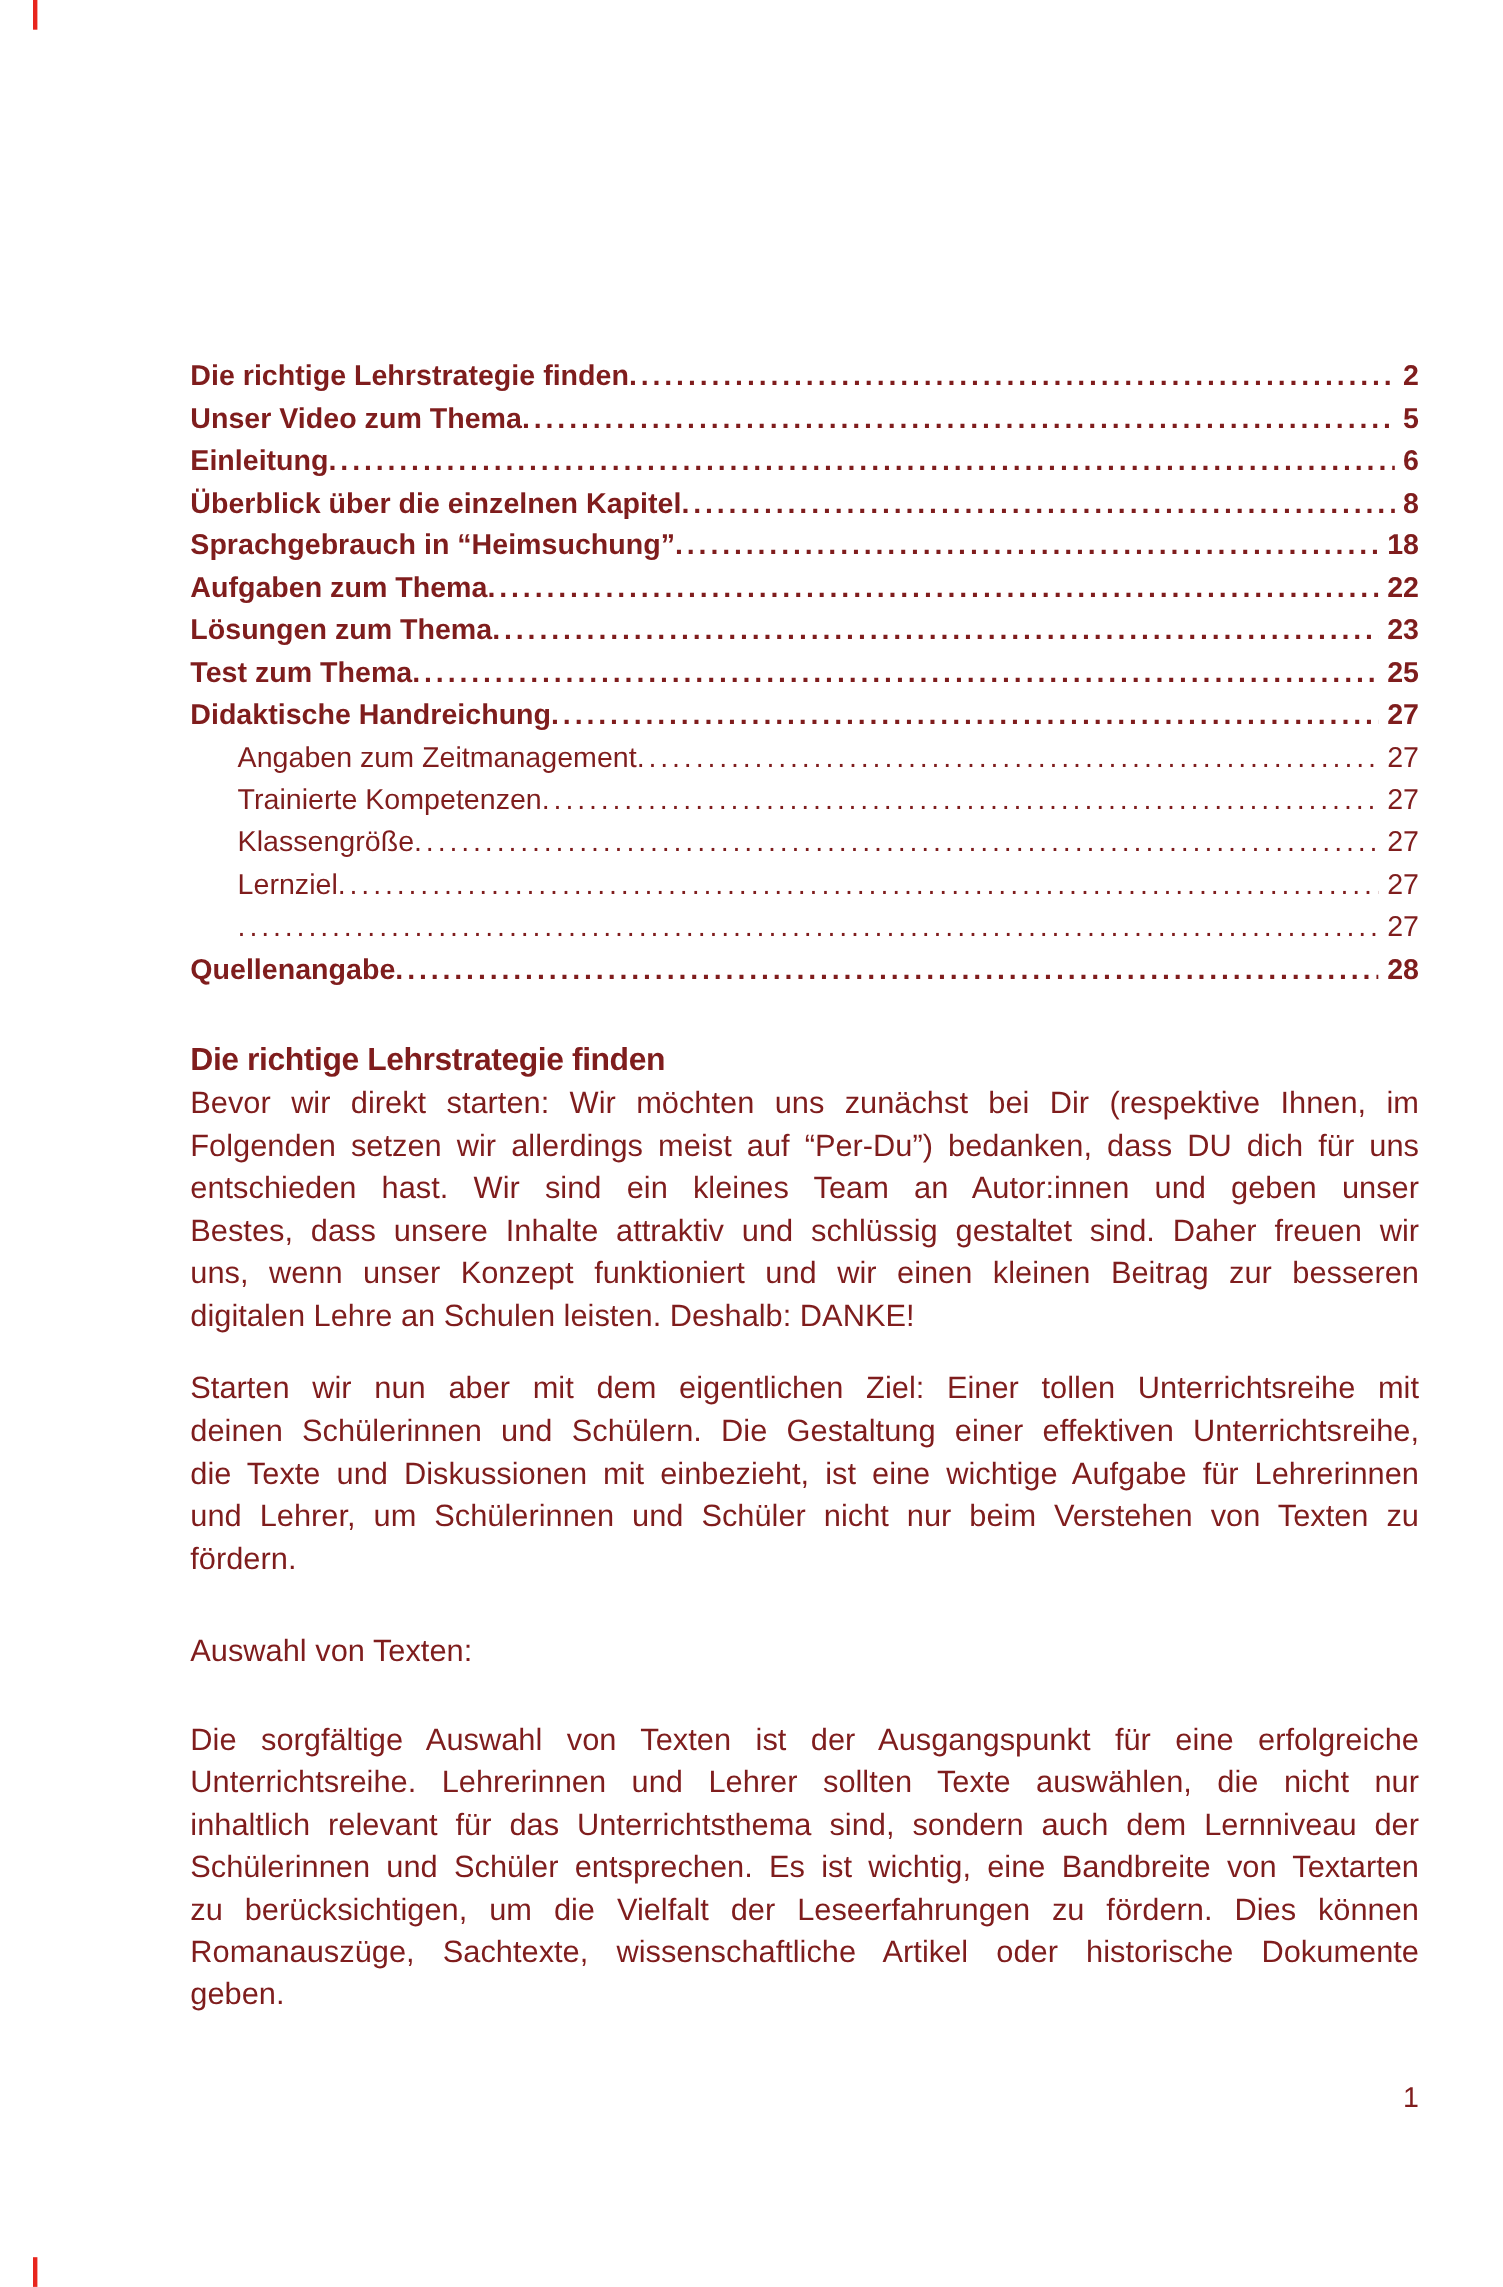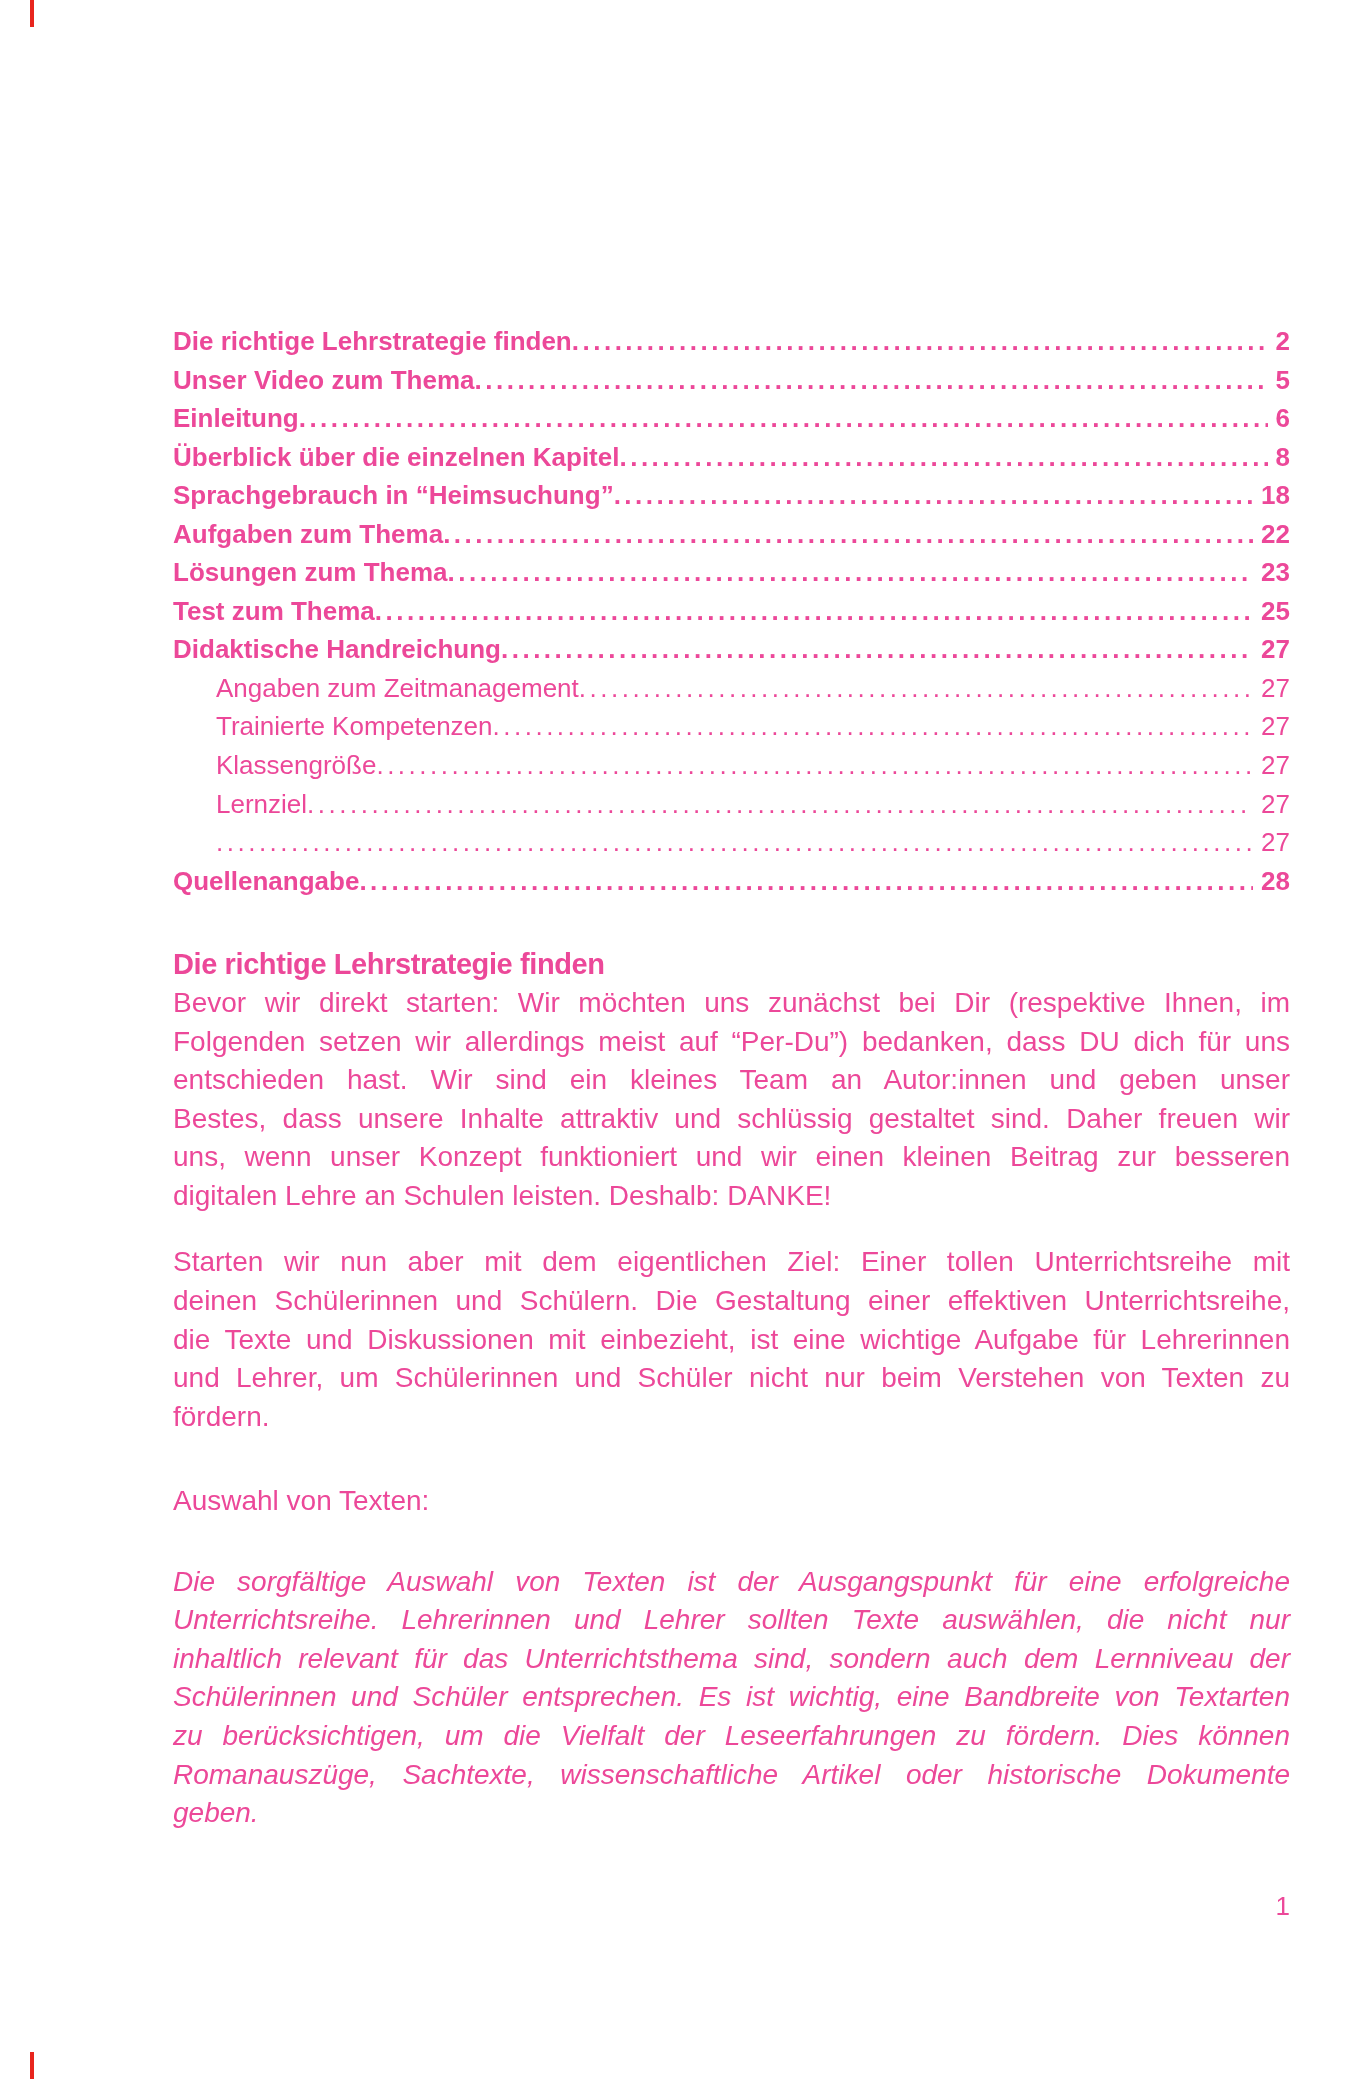--- a/index.html
+++ b/index.html
@@ -1,21 +1,21 @@
 <!DOCTYPE html>
 <html><head>
 <meta charset="utf-8">
 <style>
   html,body { margin:0; padding:0; background:#ffffff; }
   .page {
     position:relative;
     width:1366px; height:2079px;
     background:#ffffff;
     font-family:"Liberation Sans","DejaVu Sans",sans-serif;
-    color:#ec4899;
+    color:#7f1d1d;
     overflow:hidden;
   }
   .crop-mark {
     position:absolute; left:30px; width:4px; height:27px;
   }
   .crop-mark.top { top:0; }
   .crop-mark.bottom { bottom:0; }
   .content {
     position:absolute; left:173px; top:0; width:1117px;
   }
@@ -34,21 +34,21 @@
   .section-heading {
     font-size:29px; line-height:40px; font-weight:bold;
     letter-spacing:-0.4px;
     margin:44px 0 0 0;
   }
   .para { font-size:28px; line-height:38.55px; }
   .para .line { text-align:justify; text-align-last:justify; }
   .para .line.last { text-align-last:left; }
   .para-1 { }
   .para-2 { margin-top:28px; }
-  .para-3 { margin-top:42px;font-style:italic; }
+  .para-3 { margin-top:42px; }
   .sub-heading {
     font-size:28px; line-height:38.55px; font-weight:normal;
     margin:46px 0 0 0;
   }
   .page-number {
     font-size:26px; line-height:38.55px;
     margin-top:54px; text-align:right;
   }
 </style>
 </head>

